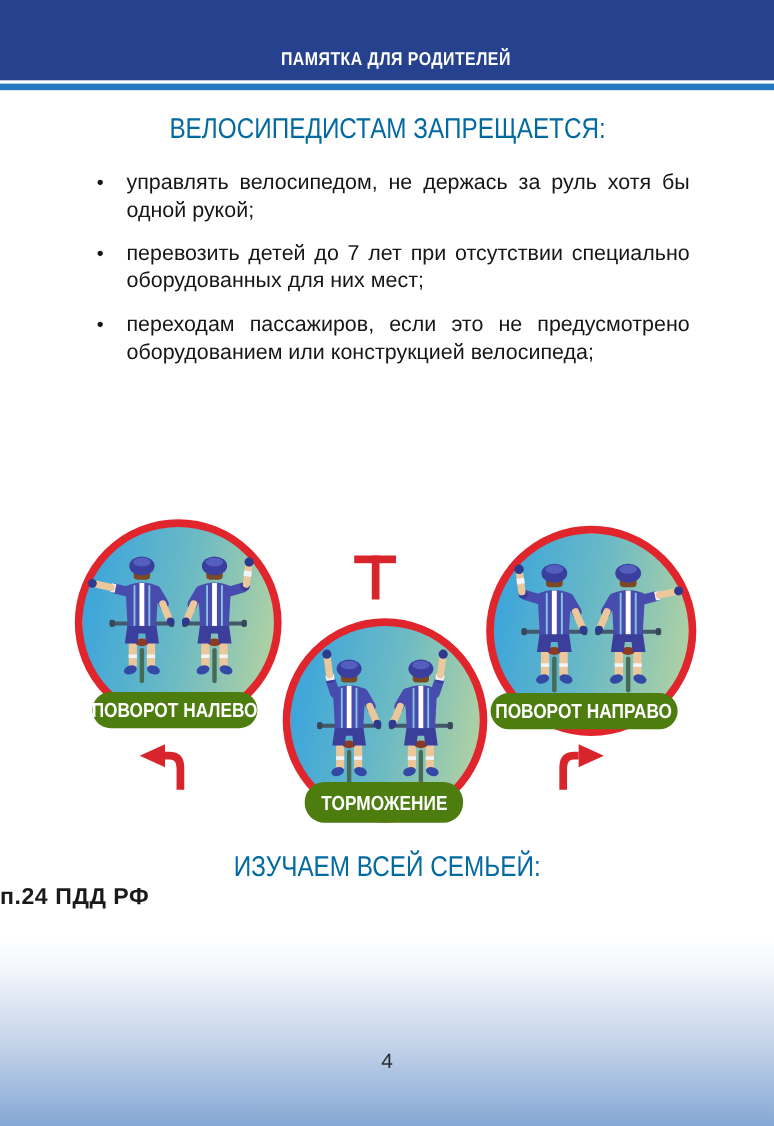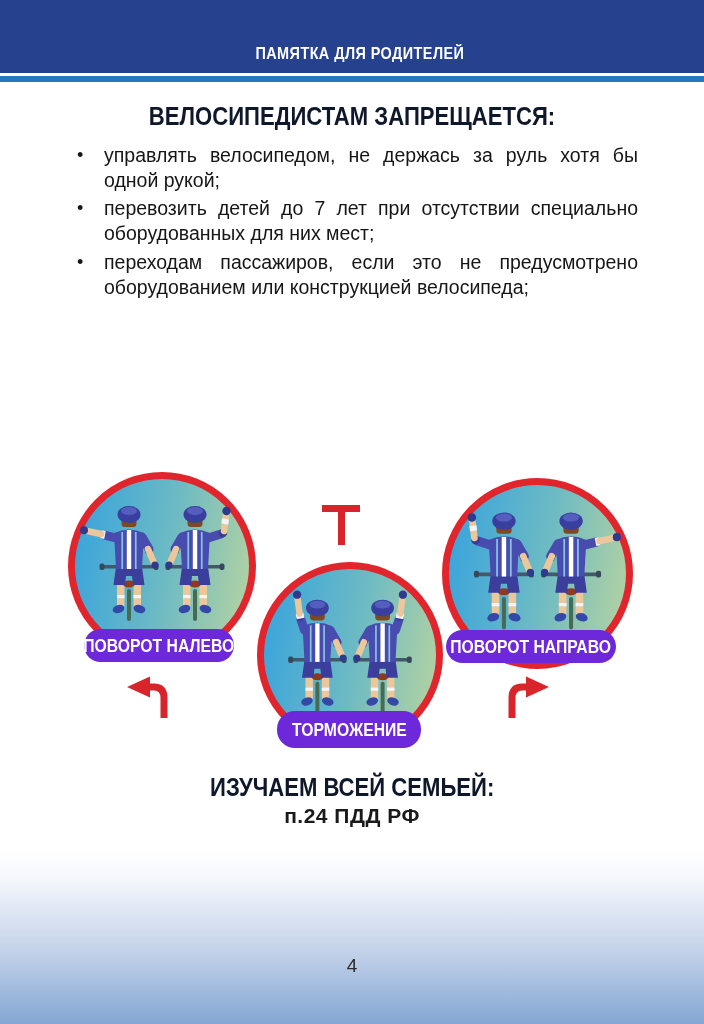--- a/index.html
+++ b/index.html
@@ -19,61 +19,61 @@
     background:#2579c0;
   }
   .top-bar .bar-title{
     position:absolute;left:0;right:0;top:44px;text-align:center;
     color:#ffffff;font-size:17px;font-weight:bold;letter-spacing:.5px;
   }
   .condensed{display:inline-block;transform:scaleX(.85);transform-origin:center;white-space:nowrap;}
   
   .red-heading{
     position:absolute;left:0;right:0;text-align:center;
-    color:#0f172a;font-size:26px;font-weight:bold;line-height:28px;
+    color:#0369a1;font-size:26px;font-weight:normal;line-height:28px;
   }
   
   .rules{position:absolute;top:139px;left:64px;width:578px;}
   .rules ul{list-style:none;margin:0;padding:0;}
   .rules li{
-    position:relative;padding-left:36px;margin:4px;
+    position:relative;padding-left:36px;margin:15px;
     font-size:19.5px;line-height:24.7px;color:#161616;
     text-align:justify;
   }
   .rules li::before{
     content:"\2022";position:absolute;left:9px;top:0;
     font-size:18px;color:#161616;
   }
   
   .sig-circle{
     position:absolute;border-radius:50%;box-sizing:border-box;
     border:7px solid #e0252c;
     background:linear-gradient(100deg,#3ea6da 8%,#6cbac4 52%,#b2d2a2 96%);
   }
   .sig-circle svg{display:block;width:100%;height:100%;}
   .circle-left  {left:68px; top:472px;width:188px;height:188px;}
   .circle-mid   {left:257px;top:562px;width:186px;height:186px;}
   .circle-right {left:442px;top:478px;width:191px;height:191px;}
   .pill{
-    position:absolute;background:#6d28d9;border-radius:18px;
+    position:absolute;background:#4d7c0f;border-radius:18px;
     display:flex;align-items:center;justify-content:center;
     color:#ffffff;font-weight:bold;font-size:18.5px;z-index:3;
   }
   .pill-left {left:84px; top:629px;width:150px;height:33px;}
   .pill-mid  {left:277px;top:711px;width:144px;height:37px;}
   .pill-right{left:446px;top:630px;width:170px;height:33px;}
   .arrow-box{position:absolute;width:70px;height:55px;}
   .arrow-left-box {left:110px;top:666px;}
   .arrow-right-box{left:496px;top:666px;}
   .t-symbol{position:absolute;left:322px;top:505px;width:38px;height:40px;}
   .t-symbol .t-top{position:absolute;left:0;top:0;width:38px;height:7px;background:#d8242b;}
   .t-symbol .t-stem{position:absolute;left:15.5px;top:0;width:7px;height:40px;background:#d8242b;}
   
   .study-ref{
-    position:absolute;left:0;right:0;top:804px;text-align:center;
+    position:absolute;left:0;right:0;top:804px;
     color:#1a1a1a;font-size:21px;font-weight:bold;letter-spacing:.5px;
   }
   .bottom-gradient{
     position:absolute;left:0;top:850px;width:704px;height:174px;
     background:linear-gradient(180deg,#ffffff 0%,#f3f6fb 18%,#c3d2e9 58%,#84a7d4 100%);
   }
   .page-number{
     position:absolute;left:0;right:0;top:955px;text-align:center;
     color:#2b2b2b;font-size:19px;
   }

